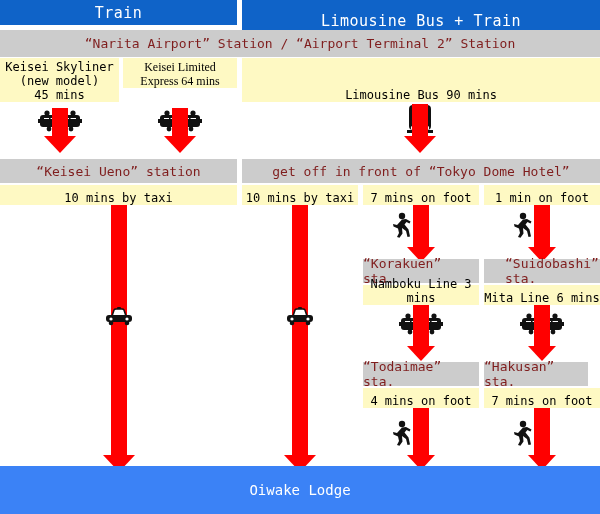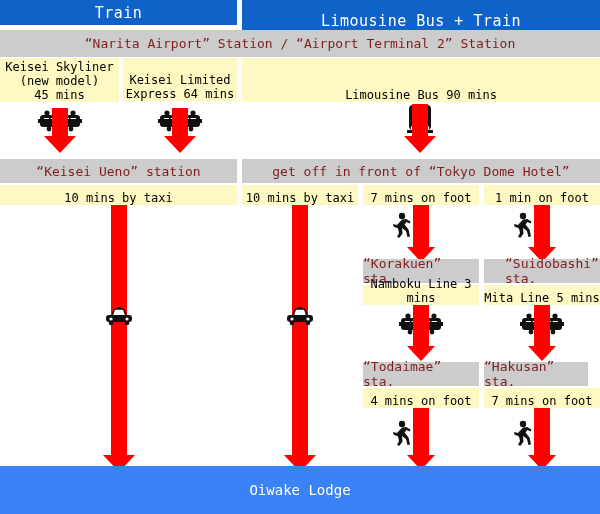--- a/index.html
+++ b/index.html
@@ -97,21 +97,21 @@
 
   <div class="abs gray-bar" style="left:0px; top:30px; width:600px; height:27px;">
     <span>“Narita Airport” Station /  “Airport Terminal 2” Station</span>
   </div>
 
   <div class="abs lav-box" style="left:0px; top:58px; width:119px; height:44px;">
     <span>Keisei Skyliner</span>
     <span>(new model)</span>
     <span>45 mins</span>
   </div>
-  <div class="abs lav-box" style="left:123px; top:58px; width:114px; height:43px;">
+  <div class="abs lav-box" style="left:123px; top:58px; width:114px; height:30px;font-family:Liberation Serif, serif;">
     <span>Keisei Limited</span>
     <span>Express 64 mins</span>
   </div>
   <div class="abs lav-box" style="left:242px; top:58px; width:358px; height:44px;">
     <span>Limousine Bus 90 mins</span>
   </div>
 
   <div class="abs" style="left:38px; top:110px;">
     <svg class="icon-svg" width="44" height="22" viewBox="0 0 44 22">
       <circle cx="9" cy="3" r="2.6" fill="#111"></circle>
@@ -237,21 +237,21 @@
     <span>“Korakuen” sta.</span>
   </div>
   <div class="abs gray-bar" style="left:484px; top:259px; width:116px; height:24px;padding-left:21px;">
     <span>“Suidobashi” sta.</span>
   </div>
 
   <div class="abs lav-box" style="left:363px; top:285px; width:116px; height:20px;">
     <span>Namboku Line 3 mins</span>
   </div>
   <div class="abs lav-box" style="left:484px; top:285px; width:116px; height:20px;">
-    <span>Mita Line 5 mins</span>
+    <span>Mita Line 6 mins</span>
   </div>
 
   <div class="abs" style="left:399px; top:313px;">
     <svg class="icon-svg" width="44" height="22" viewBox="0 0 44 22">
       <circle cx="9" cy="3" r="2.6" fill="#111"></circle>
         <circle cx="35" cy="3" r="2.6" fill="#111"></circle>
       <rect x="7" y="3" width="3" height="4" fill="#111"></rect>
         <rect x="34" y="3" width="3" height="4" fill="#111"></rect>
       <rect x="2" y="5" width="40" height="12" rx="3" fill="#111"></rect>
       <rect x="6" y="8" width="32" height="5" fill="#fff"></rect>

